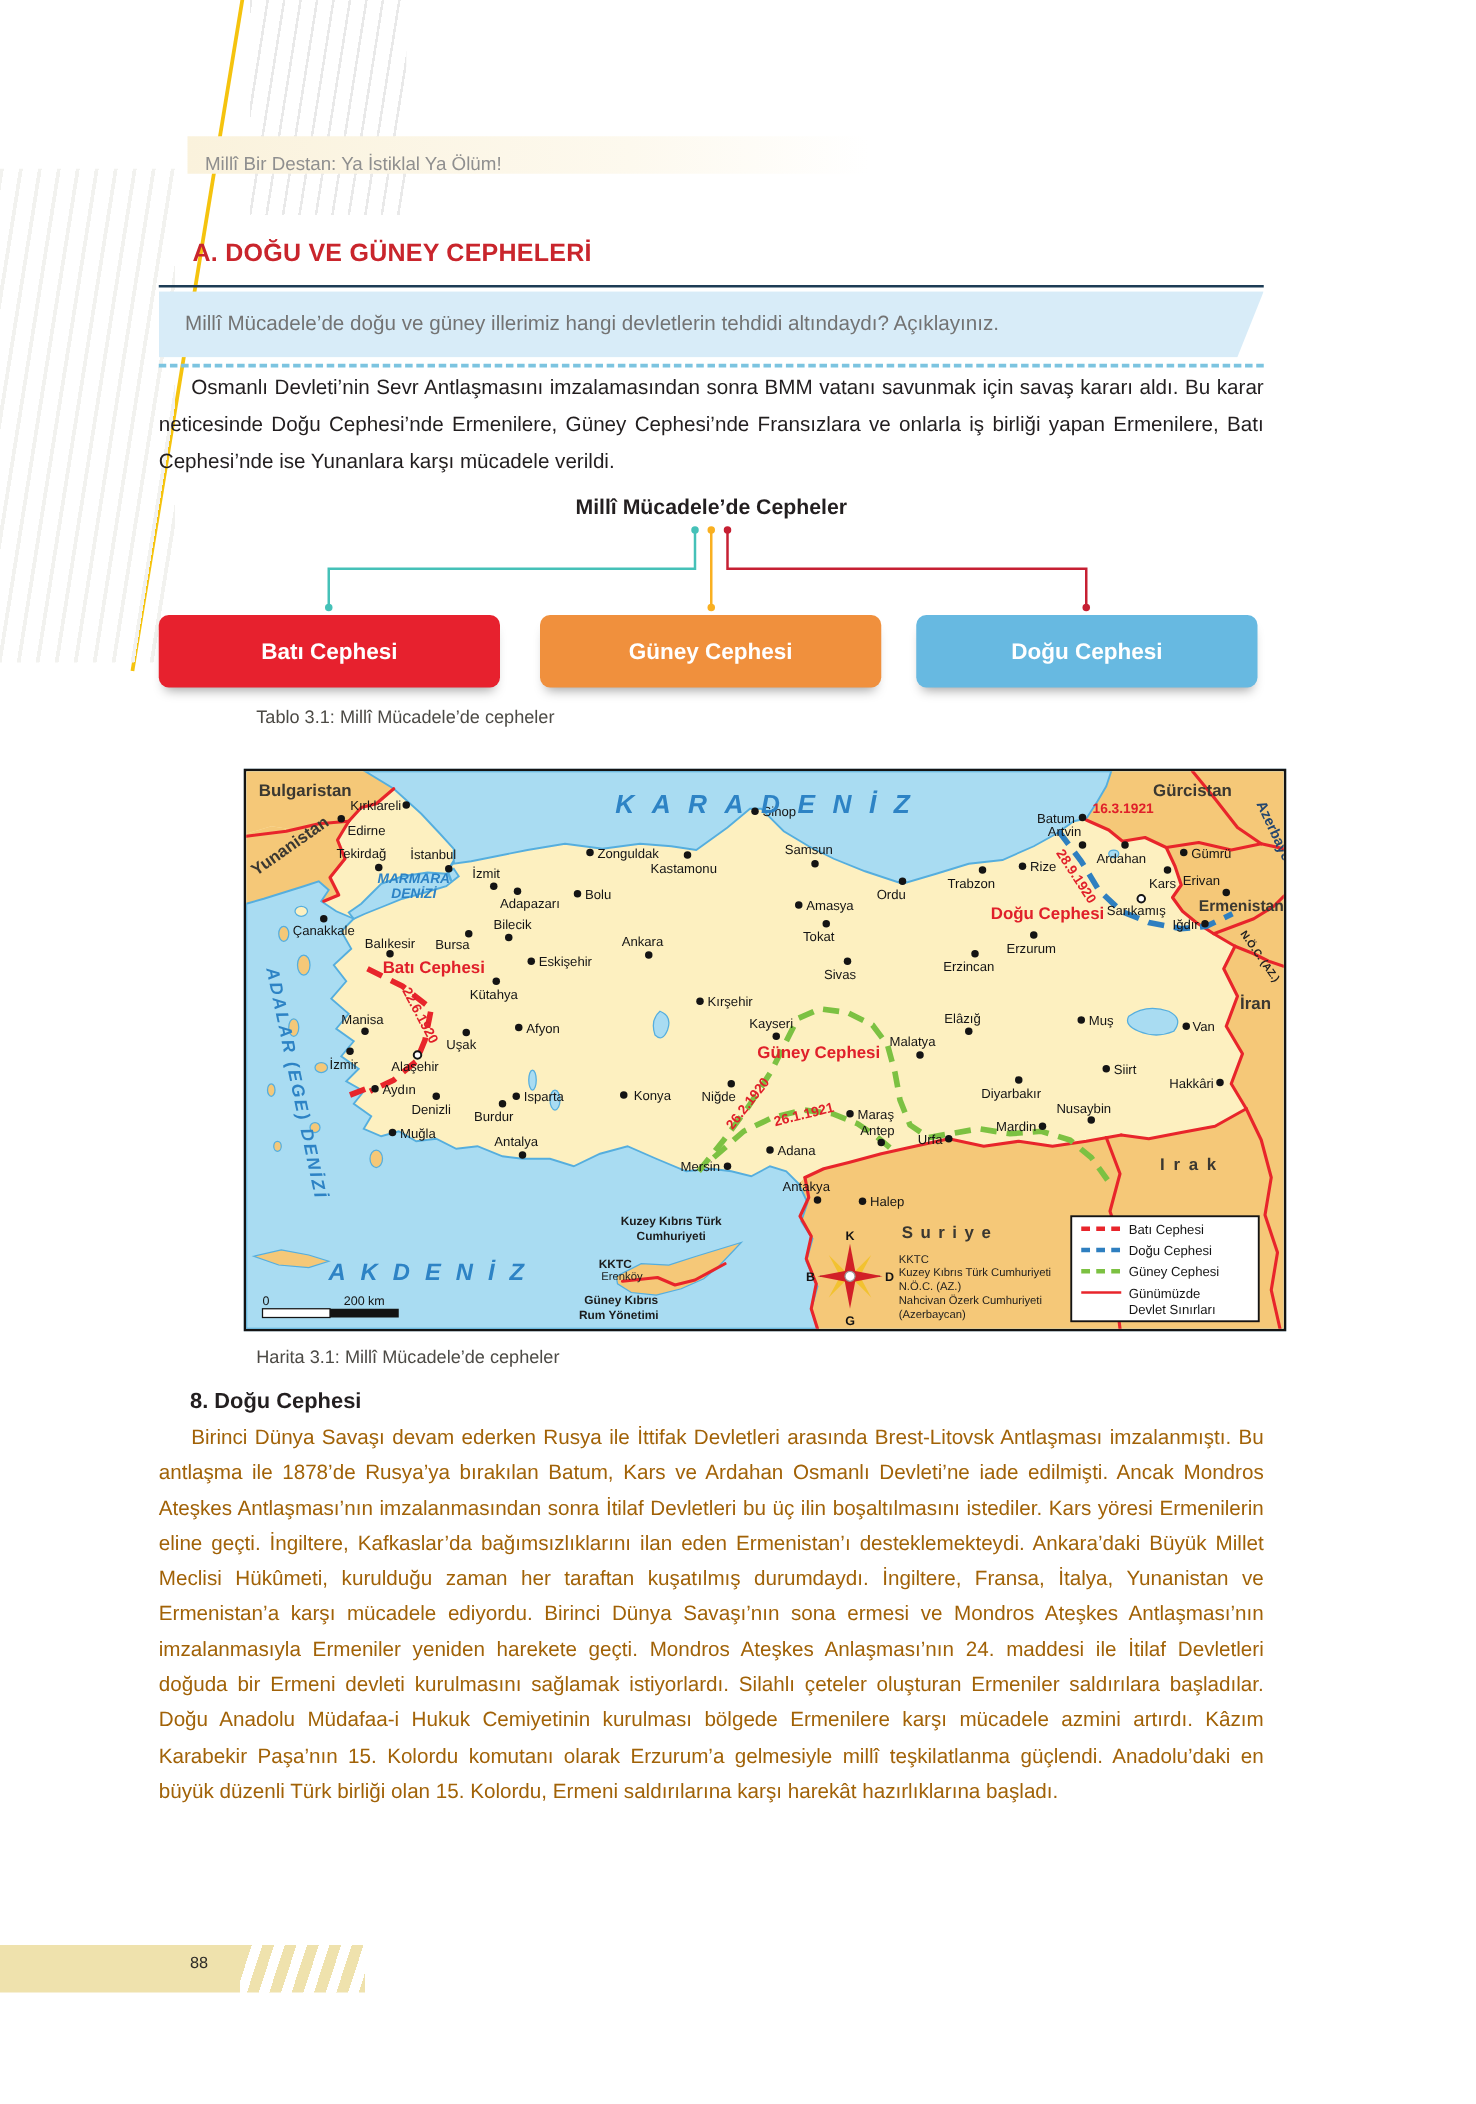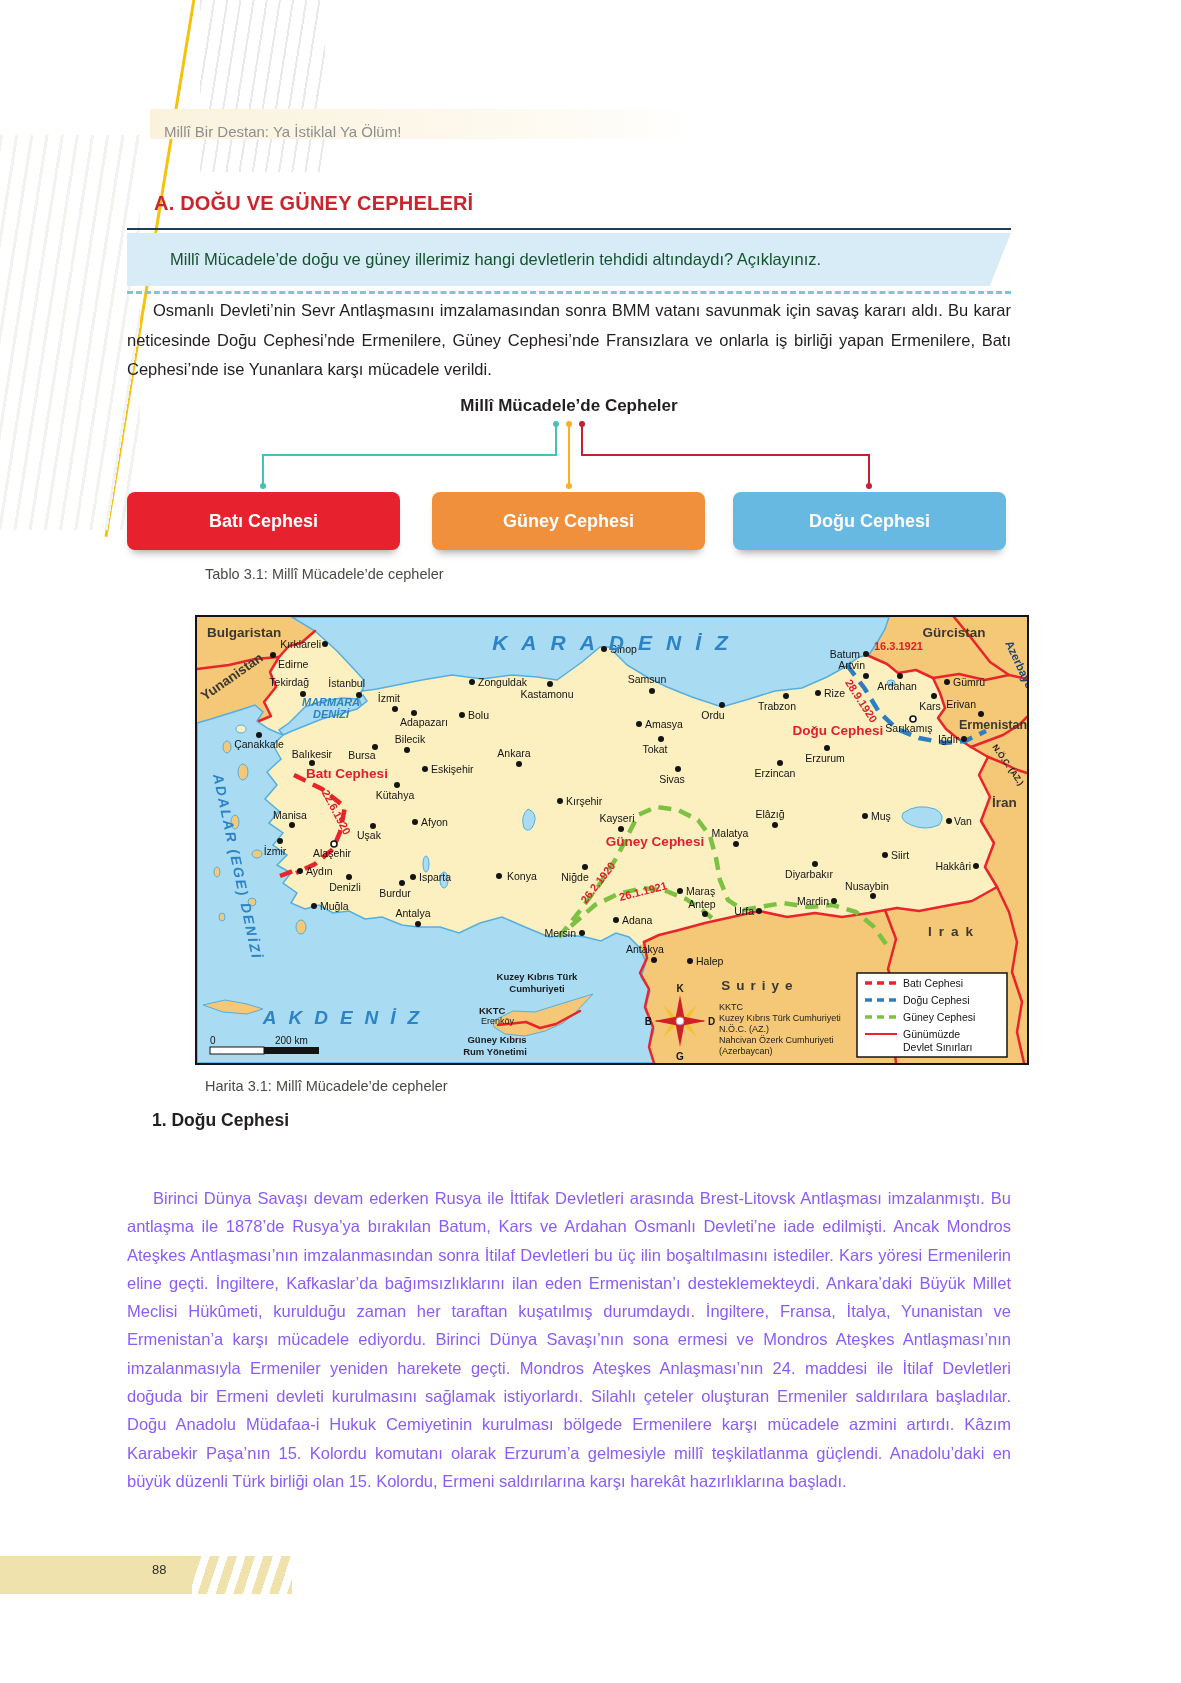--- a/index.html
+++ b/index.html
@@ -17,21 +17,21 @@
   .unit-tab span{display:block;padding-left:27px;line-height:58px;font-size:17px;font-weight:bold;color:#2b2922;}
   .unit-subtitle-band{position:absolute;left:150px;top:109px;width:545px;height:30px;
         background:linear-gradient(90deg,#faf2dc 0%,#fdf9ee 65%,rgba(255,255,255,0) 100%);}
   .unit-subtitle-band span{display:block;padding-left:14px;line-height:46px;font-size:15px;color:#8f8f8f;}
   
   .section-heading{position:absolute;left:150px;top:188px;margin:4px;font-size:20px;font-weight:bold;
         color:#c9252c;letter-spacing:.2px;}
   .rule{position:absolute;left:127px;top:228px;width:884px;height:2px;background:#1d3c55;}
   .question-box{position:absolute;left:127px;top:233px;width:884px;height:53px;background:#d8ecf8;
         clip-path:polygon(0 0,100% 0,97.6% 100%,0 100%);}
-  .question-box p{margin:0;padding-left:43px;line-height:53px;font-size:16.5px;color:#14532d;}
+  .question-box p{margin:0;padding-left:21px;line-height:53px;font-size:16.5px;color:#737373;}
   .dashed-rule{position:absolute;left:127px;top:291px;width:884px;height:0;border-top:3px dashed #7cc4e0;}
   .intro{position:absolute;left:127px;top:296px;width:884px;margin:0;font-size:16.5px;line-height:29.5px;
         text-align:justify;text-indent:26px;color:#221e1f;}
   
   .diagram-title{position:absolute;left:127px;top:396px;width:884px;text-align:center;
         font-size:17px;font-weight:bold;color:#231f20;}
   .connectors{position:absolute;left:127px;top:415px;width:884px;height:80px;}
   .front-box{position:absolute;top:492px;height:58px;width:273px;border-radius:8px;
         color:#fff;font-size:18px;font-weight:bold;text-align:center;line-height:58px;
         box-shadow:0 7px 9px -5px rgba(0,0,0,.38);}
@@ -60,22 +60,22 @@
   .landbase{fill:var(--turkey,#fdf0c0);}
   .neighbor{fill:var(--neighbors,#f5c878);}
   .seafill{fill:var(--sea,#a9dcf2);stroke:var(--coast,#55aede);stroke-width:1.5;}
   .lake{fill:var(--sea,#a9dcf2);stroke:var(--coast,#55aede);stroke-width:1;}
   .island{fill:var(--neighbors,#f5c878);stroke:var(--coast,#55aede);stroke-width:1;}
   .island-tr{fill:var(--turkey,#fdf0c0);stroke:var(--coast,#55aede);stroke-width:1;}
   .border{fill:none;stroke:var(--borders,#e8252b);stroke-width:2.5;stroke-linejoin:round;stroke-linecap:round;}
   .frontline{fill:none;stroke-width:4.5;stroke-dasharray:13 8;stroke-linecap:butt;}
   
   .article-heading{position:absolute;left:152px;top:1110px;margin:0;font-size:17.5px;font-weight:bold;color:#231f20;}
-  .article-body{position:absolute;left:127px;top:1184px;width:884px;margin:0;font-size:16.5px;line-height:28.3px;
-        text-align:justify;text-indent:26px;color:#8b5cf6;}
+  .article-body{position:absolute;left:127px;top:1136px;width:884px;margin:0;font-size:16.5px;line-height:28.3px;
+        text-align:justify;text-indent:26px;color:#a16207;}
   
   .footer-solid{position:absolute;left:0;top:1556px;width:192px;height:38px;background:#efe2ad;}
   .footer-stripes{position:absolute;left:192px;top:1556px;width:100px;height:38px;
         background:repeating-linear-gradient(108deg,#efe2ad 0 9px,#ffffff 9px 17px);}
   .page-number{position:absolute;left:152px;top:1562px;font-size:13px;color:#2f2d28;}
 </style>
 </head>
 <body>
 
 <div class="page">
@@ -498,20 +498,20 @@
             <line x1="668" y1="417" x2="700" y2="417" stroke="#e8252b" stroke-width="2"></line>
             <text x="706" y="421" class="legend-label">Günümüzde</text>
             <text x="706" y="434" class="legend-label">Devlet Sınırları</text>
           </g>
         </g>
     </svg>
   </div>
 
   <div class="map-caption">Harita 3.1: Millî Mücadele’de cepheler</div>
 
-  <h2 class="article-heading">1. Doğu Cephesi</h2>
+  <h2 class="article-heading">8. Doğu Cephesi</h2>
   <p class="article-body">Birinci Dünya Savaşı devam ederken Rusya ile İttifak Devletleri arasında Brest-Litovsk Antlaşması imzalanmıştı. Bu antlaşma ile 1878’de Rusya’ya bırakılan Batum, Kars ve Ardahan Osmanlı Devleti’ne iade edilmişti. Ancak Mondros Ateşkes Antlaşması’nın imzalanmasından sonra İtilaf Devletleri bu üç ilin boşaltılmasını istediler. Kars yöresi Ermenilerin eline geçti. İngiltere, Kafkaslar’da bağımsızlıklarını ilan eden Ermenistan’ı desteklemekteydi. Ankara’daki Büyük Millet Meclisi Hükûmeti, kurulduğu zaman her taraftan kuşatılmış durumdaydı. İngiltere, Fransa, İtalya, Yunanistan ve Ermenistan’a karşı mücadele ediyordu. Birinci Dünya Savaşı’nın sona ermesi ve Mondros Ateşkes Antlaşması’nın imzalanmasıyla Ermeniler yeniden harekete geçti. Mondros Ateşkes Anlaşması’nın 24. maddesi ile İtilaf Devletleri doğuda bir Ermeni devleti kurulmasını sağlamak istiyorlardı. Silahlı çeteler oluşturan Ermeniler saldırılara başladılar. Doğu Anadolu Müdafaa-i Hukuk Cemiyetinin kurulması bölgede Ermenilere karşı mücadele azmini artırdı. Kâzım Karabekir Paşa’nın 15. Kolordu komutanı olarak Erzurum’a gelmesiyle millî teşkilatlanma güçlendi. Anadolu’daki en büyük düzenli Türk birliği olan 15. Kolordu, Ermeni saldırılarına karşı harekât hazırlıklarına başladı.</p>
 
   <div class="footer-solid"></div>
   <div class="footer-stripes"></div>
   <span class="page-number">88</span>
 
 </div>
 
 </body></html>

